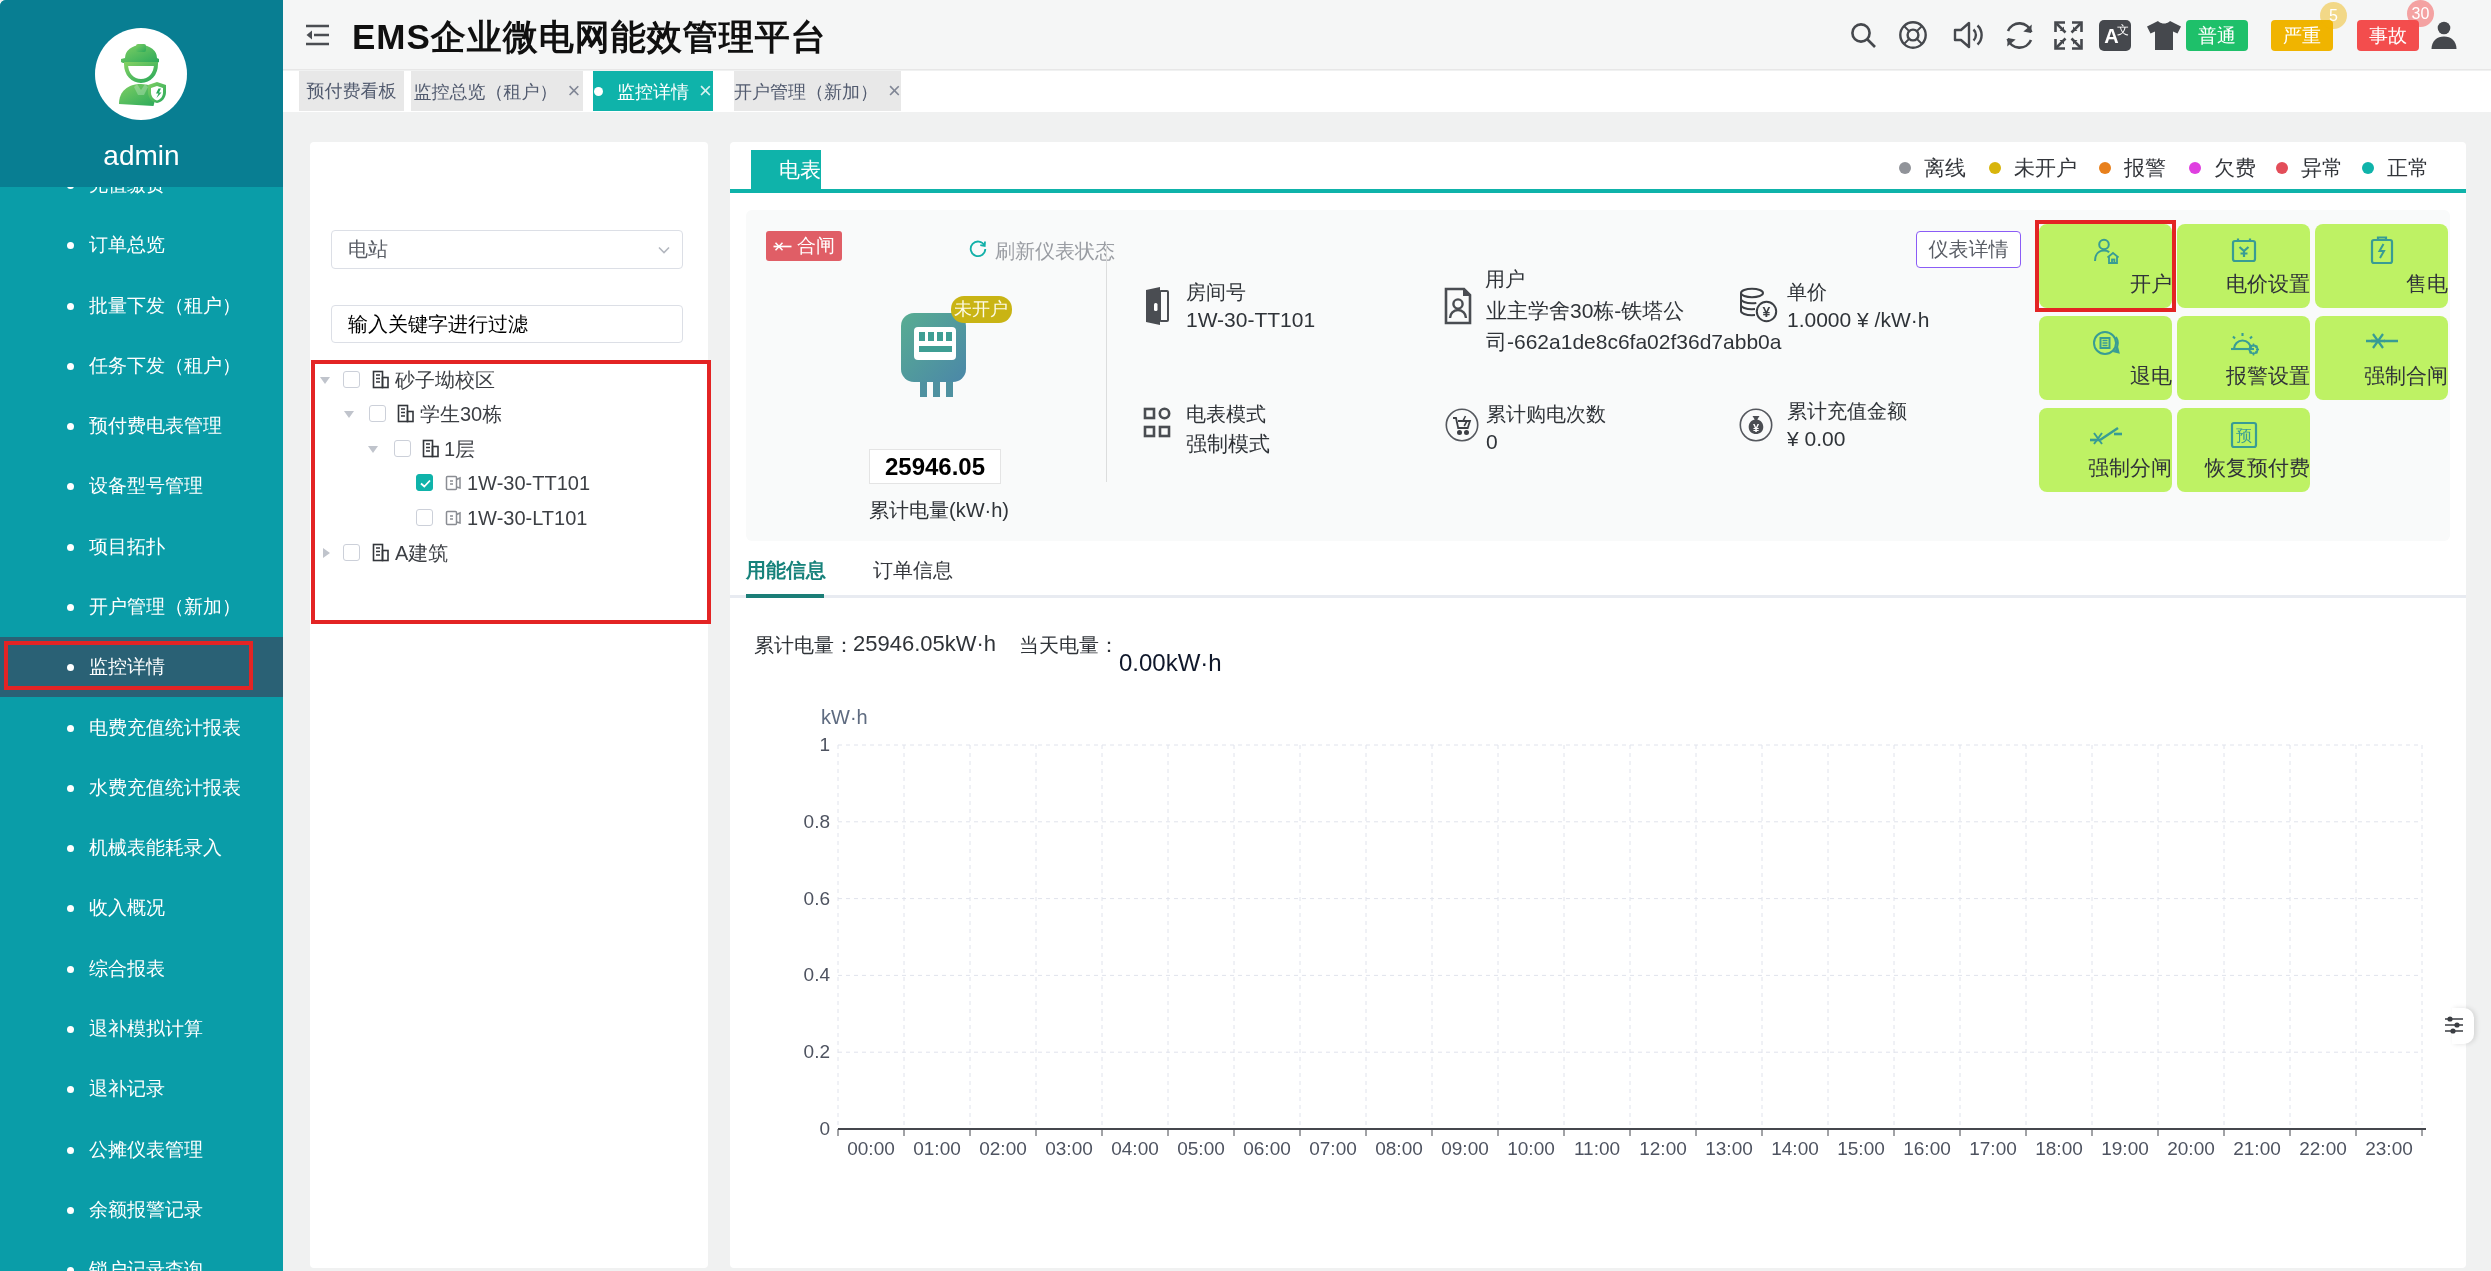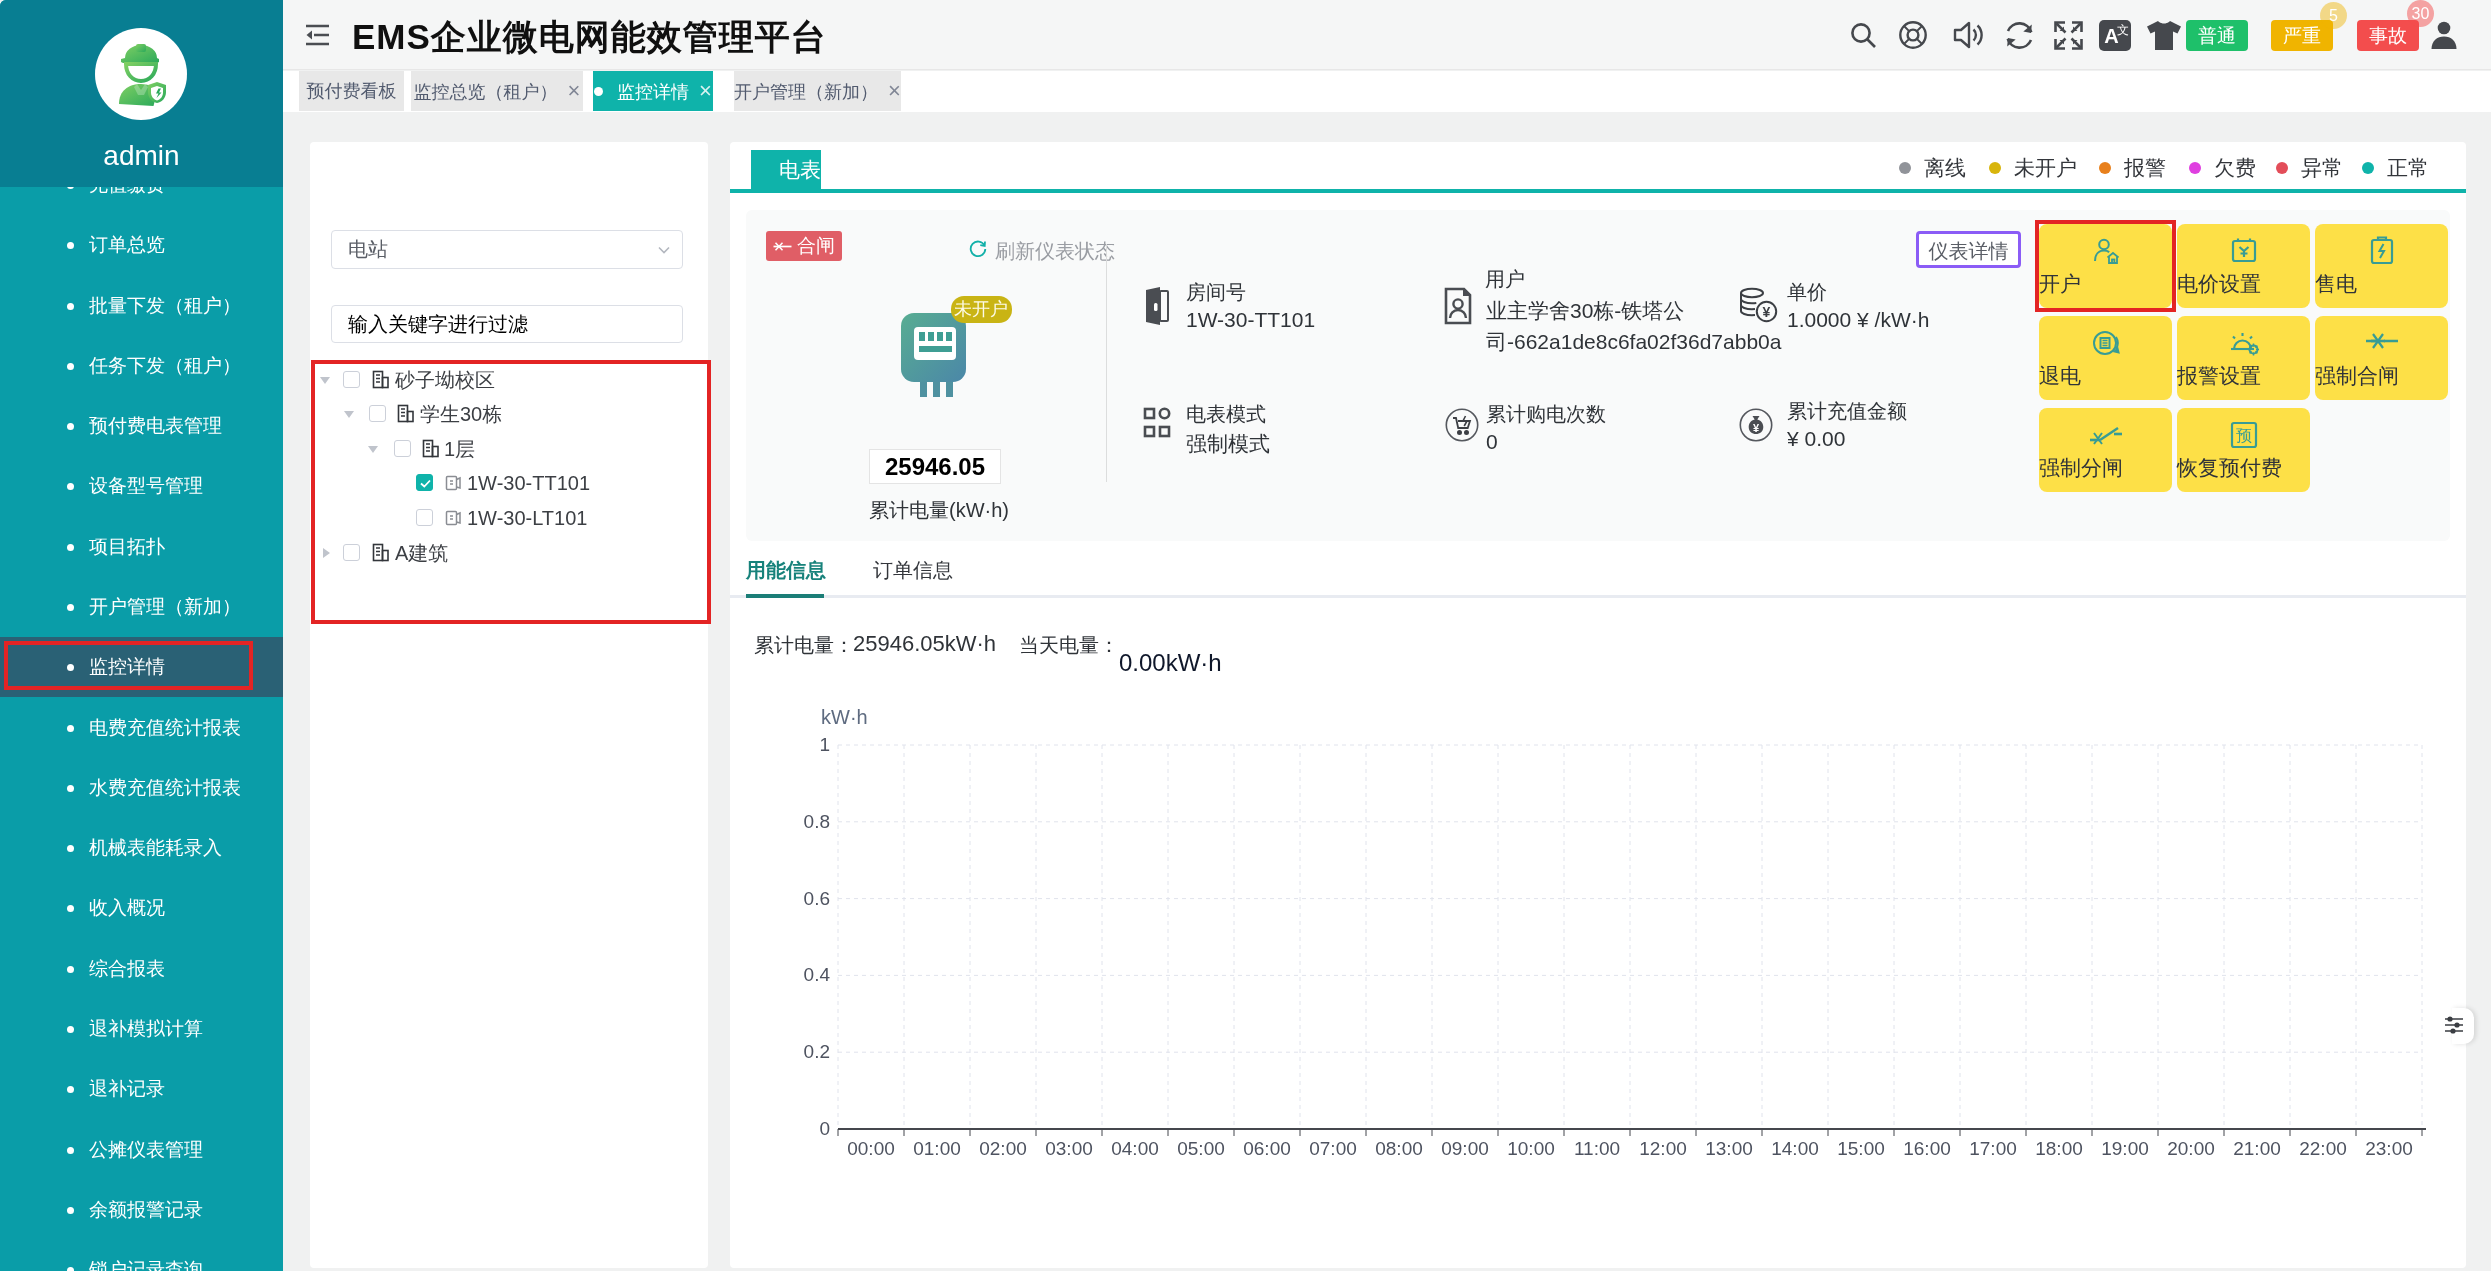--- a/index.html
+++ b/index.html
@@ -35,21 +35,21 @@
 .sel{position:absolute;left:21px;width:352px;height:39px;border:1px solid #dcdfe6;border-radius:4px;background:#fff;font-size:20px;color:#5a5e66;line-height:37px;padding-left:16px}
 .sel .chev{position:absolute;right:12px;top:13px;width:12px;height:12px}
 
 .trow{position:absolute;height:34px;line-height:34px;font-size:20px;color:#3c3f44;white-space:nowrap}
 .cb{position:absolute;width:17px;height:17px;border:1px solid #ccd0d9;border-radius:3px;background:#fff}
 .cbc{background:#0fb3aa;border-color:#0fb3aa}
 
 #mcard{position:absolute;left:746px;top:210px;width:1704px;height:331px;background:#f9fafa;border-radius:6px}
 .ilabel{position:absolute;font-size:20px;color:#2f3338;white-space:nowrap}
 .ival{position:absolute;font-size:21px;color:#2f3338;white-space:nowrap}
-.abtn{position:absolute;width:133px;height:84px;background:#fde047;border-radius:8px;text-align:left}
+.abtn{position:absolute;width:133px;height:84px;background:#bef264;border-radius:8px;text-align:right}
 .abtn span{position:absolute;left:0;right:0;top:46px;font-size:21px;color:#303339}
 .abtn svg{position:absolute;left:50%;top:12px;transform:translateX(-50%)}
 
 .leg{position:absolute;top:158px;height:20px;line-height:20px;font-size:21px;color:#33363b;white-space:nowrap}
 .leg i{display:inline-block;width:12px;height:12px;border-radius:50%;margin-right:13px;vertical-align:1px}
 </style>
 </head>
 <body>
 <div id="root">
 
@@ -367,21 +367,21 @@
   <div class="ilabel" style="left:1787px;top:279px">单价</div>
   <div class="ival" style="left:1787px;top:308px">1.0000 ¥ /kW·h</div>
   <svg class="abs" style="left:1739px;top:408px" width="34" height="34" viewBox="0 0 34 34">
       <circle cx="17" cy="17" r="15.7" fill="none" stroke="#55585e" stroke-width="1.6"></circle>
       <path d="M13.5 8 h7 l-2.2 3.5 c3.8 1 6 3.8 6 7.5 c0 4.5 -3.4 7 -7.3 7 c-3.9 0 -7.3 -2.5 -7.3 -7 c0 -3.7 2.2 -6.5 6 -7.5 Z" fill="#4a4d52"></path>
       <text x="17" y="23.5" font-size="11" font-weight="bold" fill="#fff" text-anchor="middle" font-family="Liberation Sans,sans-serif">¥</text>
     </svg>
   <div class="ilabel" style="left:1787px;top:398px">累计充值金额</div>
   <div class="ival" style="left:1787px;top:427px">¥ 0.00</div>
 
-  <div class="abs" style="left:1916px;top:231px;width:105px;height:37px;border:3px solid #8b5cf6;border-radius:4px;background:#fff;font-size:20px;color:#5a5e66;text-align:center;line-height:35px">仪表详情</div>
+  <div class="abs" style="left:1916px;top:231px;width:105px;height:37px;border:1px solid #8b5cf6;border-radius:4px;background:#fff;font-size:20px;color:#5a5e66;text-align:center;line-height:35px">仪表详情</div>
 
   <div class="abtn" style="left:2039px;top:224px">
       <svg width="30" height="30" viewBox="0 0 30 30">
         <g fill="none" stroke="#389c94" stroke-width="2">
           <circle cx="13" cy="8.5" r="4.8"></circle>
           <path d="M4 25 c0 -7 4 -10.5 9 -10.5 c2 0 3.8 .55 5.2 1.6"></path>
         </g>
         <g stroke="#389c94" stroke-width="1.8" fill="none">
           <path d="M16.5 21.5 L22 17 L27.5 21.5"></path>
           <path d="M18 21 v6 h8 v-6"></path>

